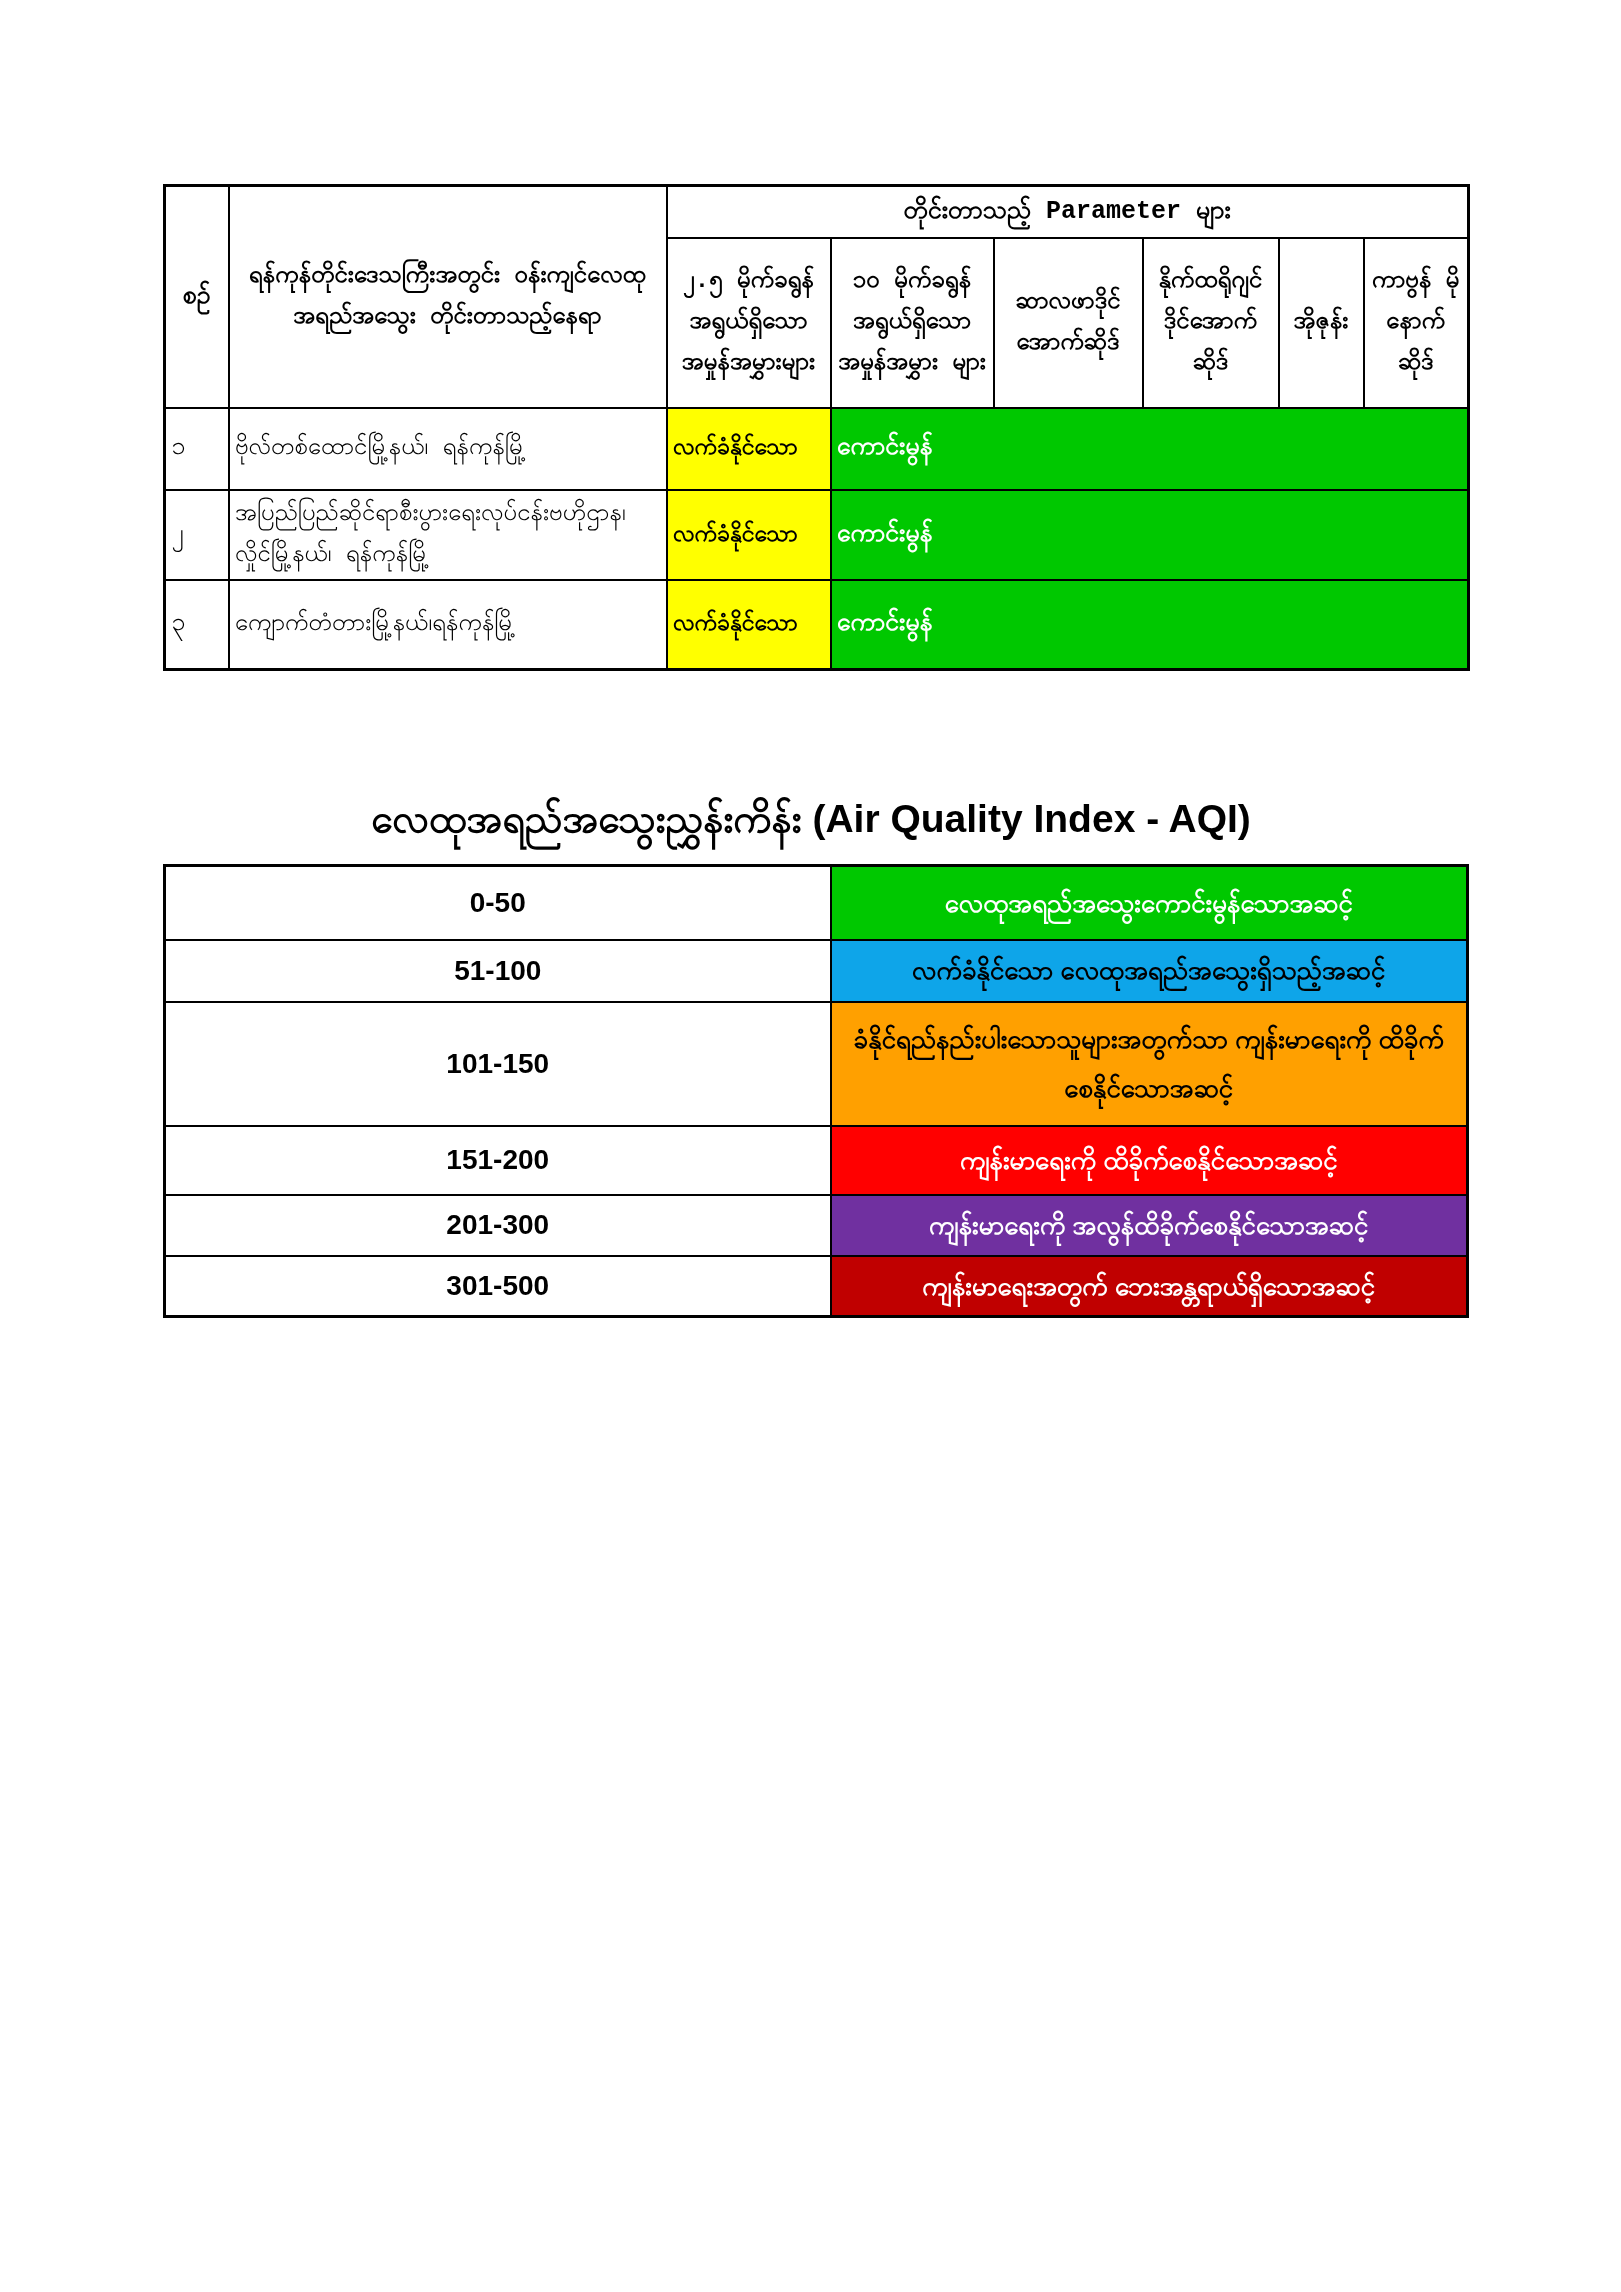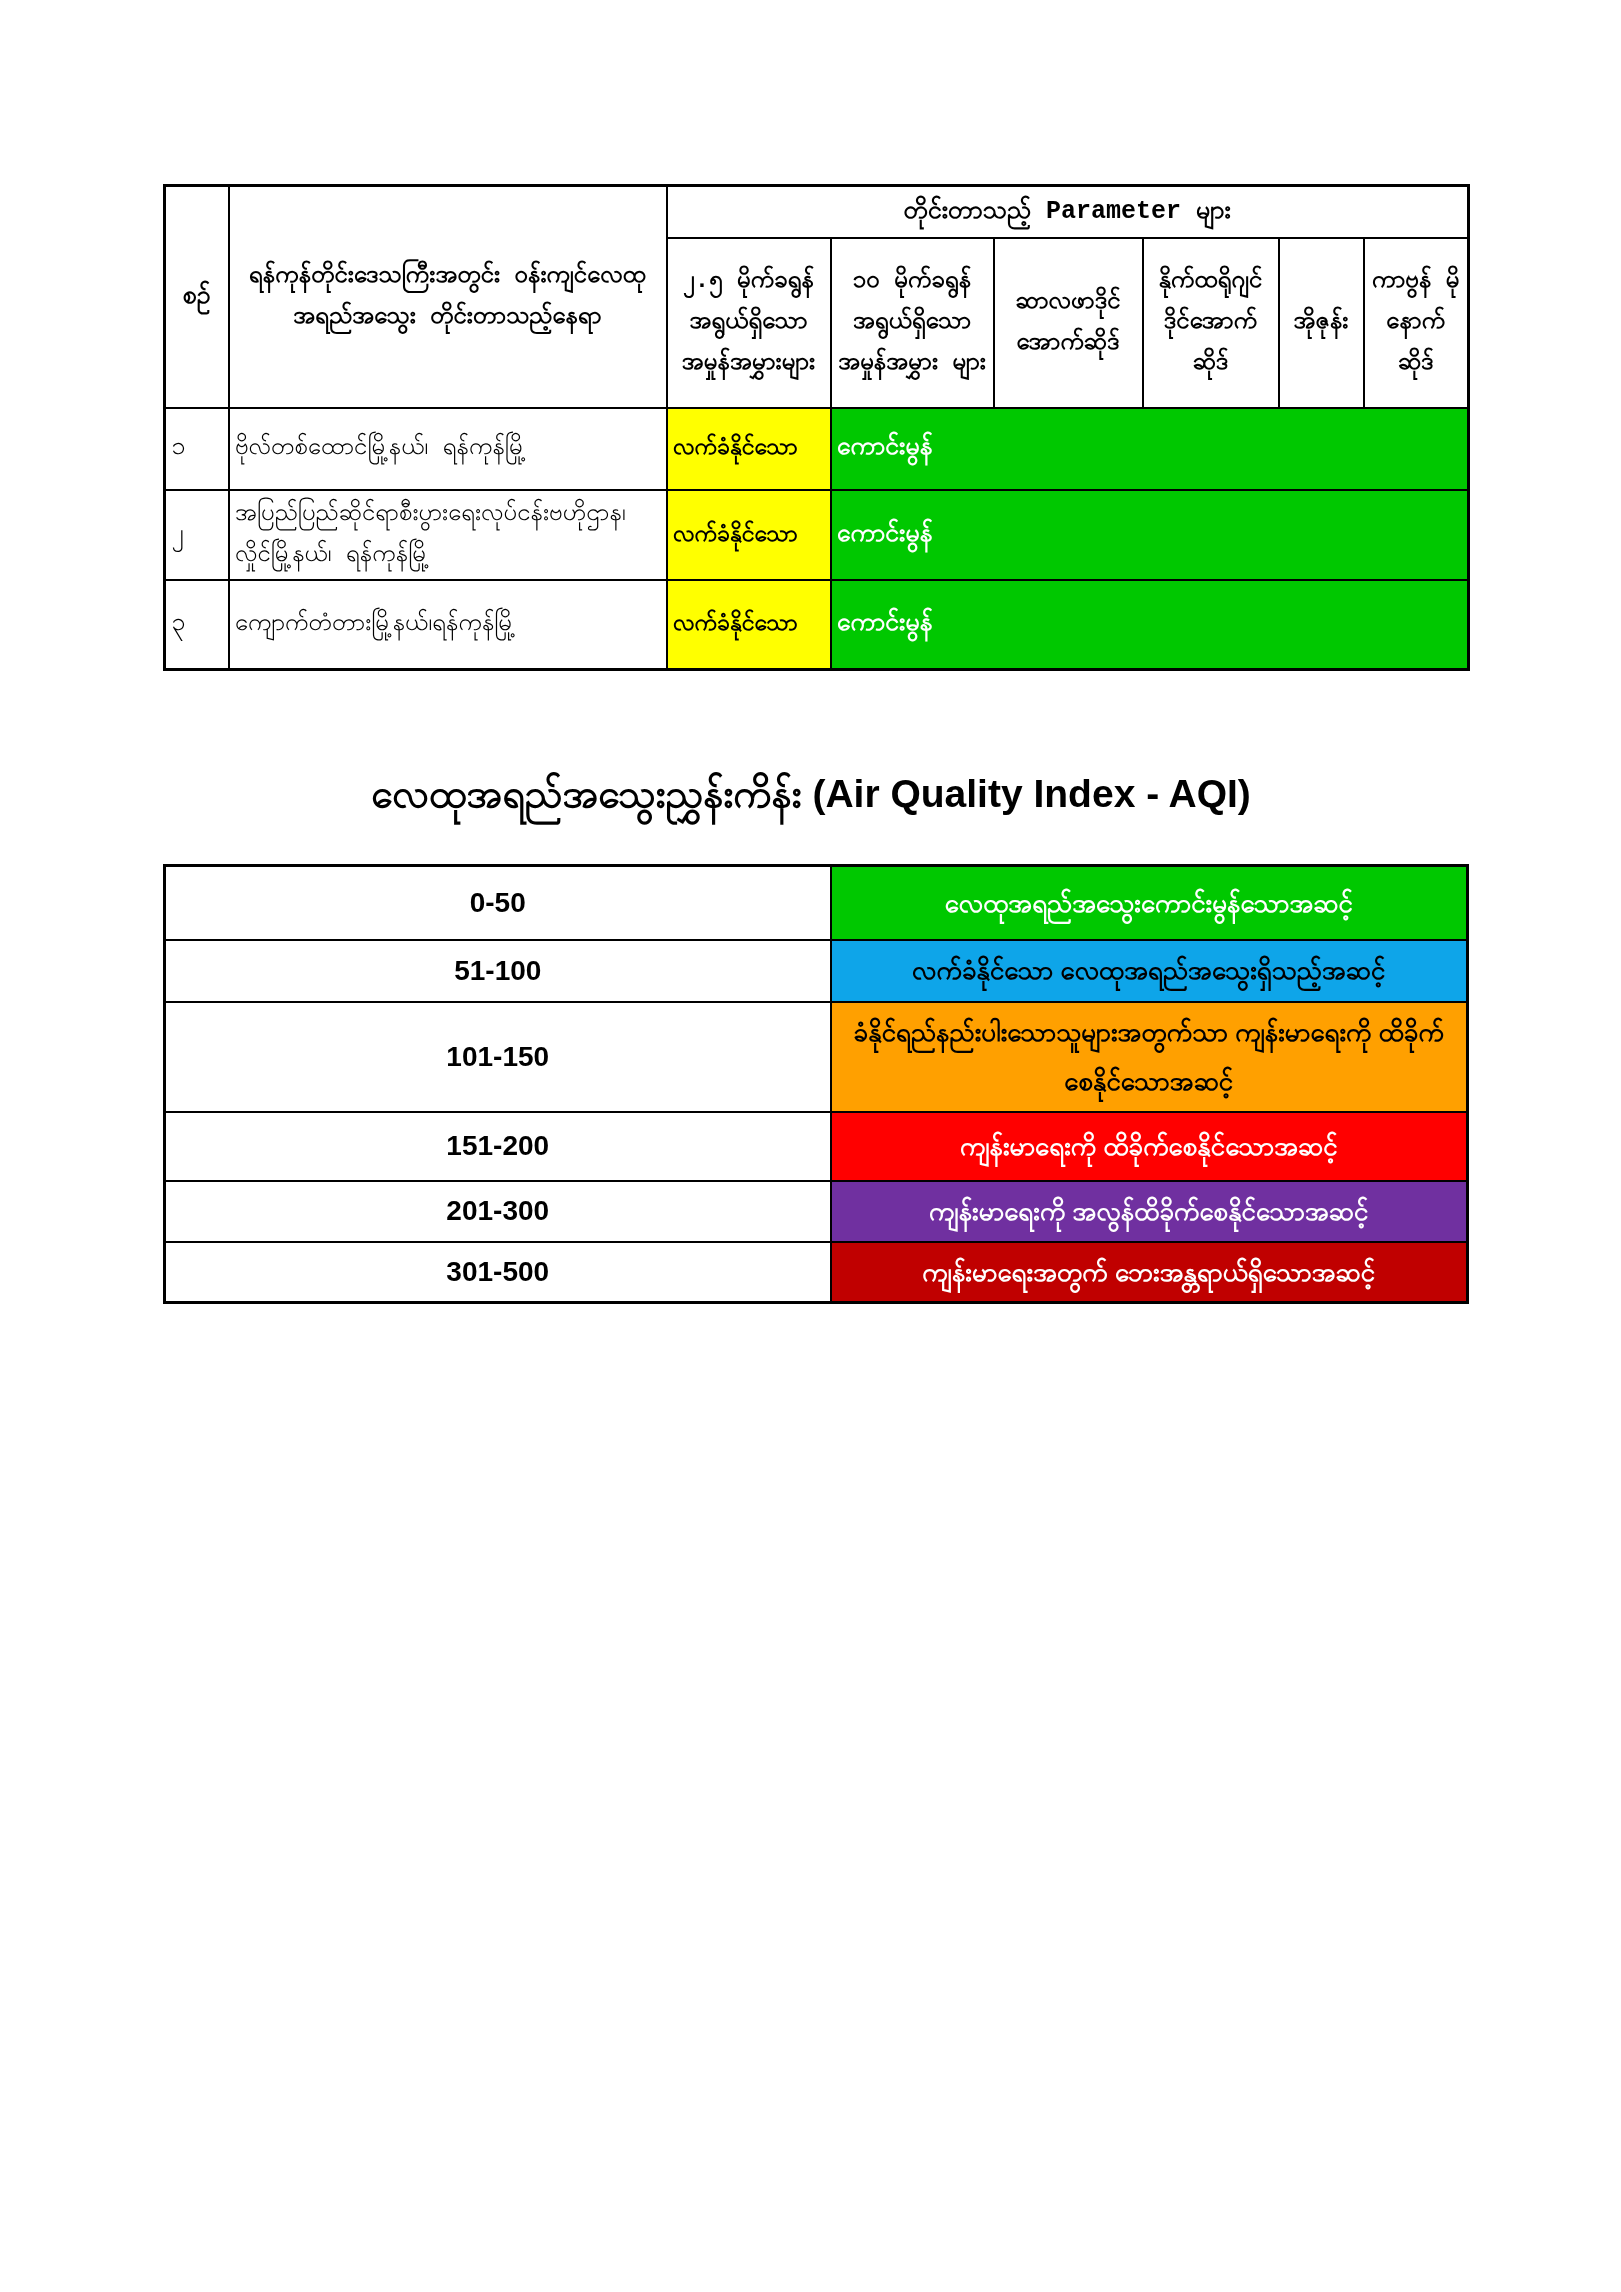--- a/index.html
+++ b/index.html
@@ -42,21 +42,21 @@
   .sub-header { font-size: 24px; font-weight: bold; line-height: 1.7; }
   .cell-serial { font-size: 25px; font-weight: normal; }
   .cell-location { font-size: 24px; font-weight: normal; padding: 3.6px 19.7px; }
   .cell-accept { font-size: 23px; font-weight: bold; }
   .cell-good { font-size: 25px; font-weight: bold; }
 
   
   .aqi-title {
     position: absolute;
     left: 0;
-    top: 763px;
+    top: 788px;
     width: 1622px;
     text-align: center;
     font-size: 39px;
     font-weight: bold;
     line-height: 1.6;
   }
   table.aqi {
     position: absolute;
     left: 163px;
     top: 864px;
@@ -69,21 +69,21 @@
     border: 2.7px solid #000;
     text-align: center;
     vertical-align: middle;
     padding: 3.6px 9px;
     word-wrap: break-word;
   }
   .aqi-range { font-size: 28px; font-weight: bold; background: #ffffff; }
   .aqi-desc { font-size: 26px; font-weight: bold; line-height: 1.85; }
   tr.aqi-row-0 { height: 74px; }
   tr.aqi-row-1 { height: 62px; }
-  tr.aqi-row-2 { height: 110px; padding-left: 48px; }
+  tr.aqi-row-2 { height: 124px; padding-left: 48px; }
   tr.aqi-row-3 { height: 69px; }
   tr.aqi-row-4 { height: 61px; }
   tr.aqi-row-5 { height: 61px; }
 </style>
 </head>
 <body>
 
 <div class="page">
 
   <table class="monitoring">

